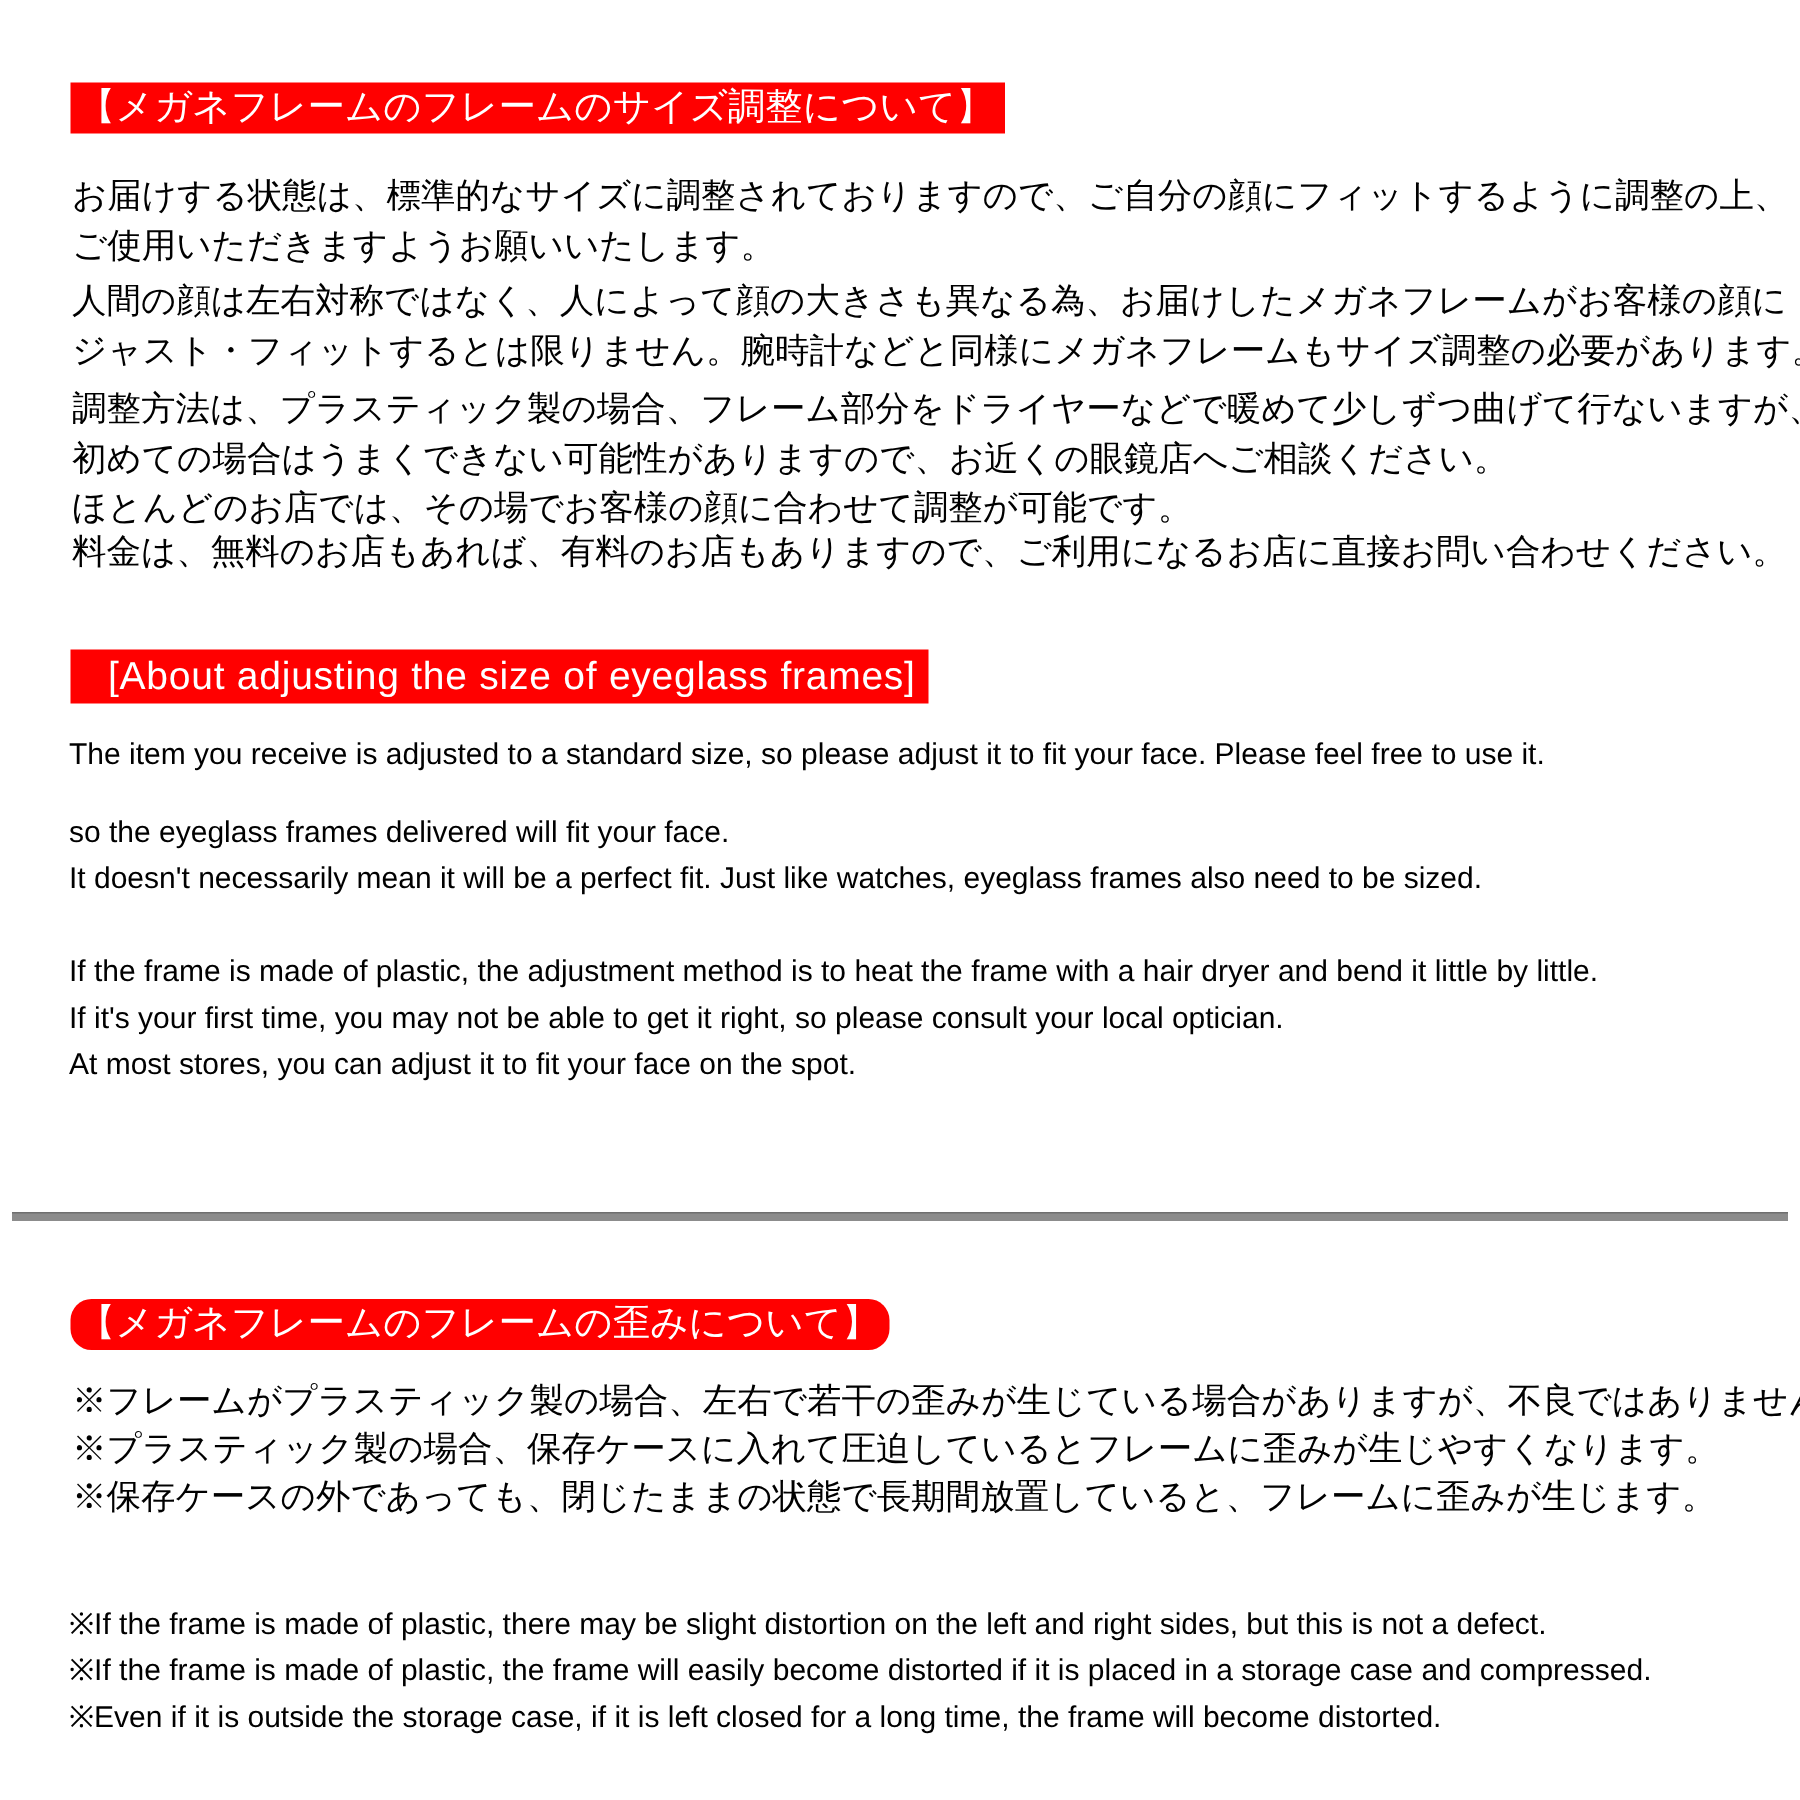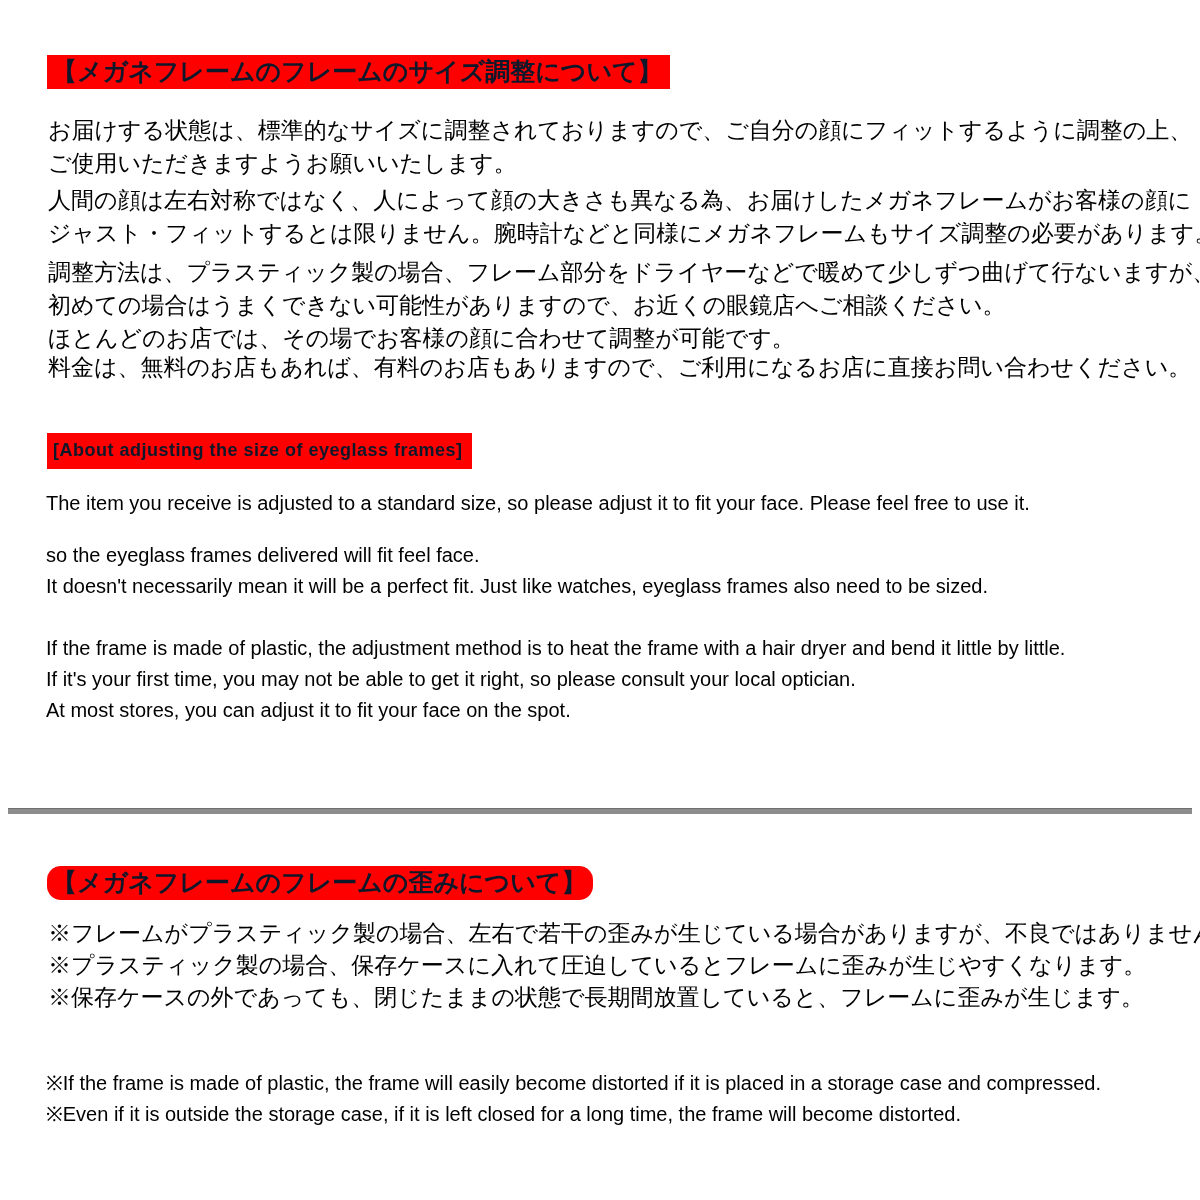--- a/index.html
+++ b/index.html
@@ -10,26 +10,26 @@
     background:#ffffff;
     font-family:"Liberation Sans", sans-serif;
     color:#000000;
     overflow:hidden;
   }
   .red-heading {
     position:absolute;
     left:47px;
     display:inline-block;
     background:#ff0000;
-    color:#0f172a;
-    font-weight:bold;
+    color:#ffffff;
+    font-weight:normal;
     white-space:nowrap;
   }
   .jh { font-size:25px; line-height:31px; padding:1px 7px 2px 5px; }
-  .eh { font-size:18px; line-height:32px; padding:1px 9px 3px 6px; letter-spacing:0.5px; }
+  .eh { font-size:26px; line-height:32px; padding:1px 9px 3px 25px; letter-spacing:0.5px; }
   .ja-text {
     position:absolute;
     left:48px;
     font-size:23px;
     line-height:33px;
     white-space:nowrap;
     font-family:Liberation Serif, serif;
   }
   .en-text {
     position:absolute;
@@ -76,21 +76,21 @@
     <div>料金は、無料のお店もあれば、有料のお店もありますので、ご利用になるお店に直接お問い合わせください。</div>
   </div>
 
   <div class="red-heading eh" style="top:433px;">[About adjusting the size of eyeglass frames]</div>
 
   <div class="en-text" style="top:488px;">
     <div>The item you receive is adjusted to a standard size, so please adjust it to fit your face. Please feel free to use it.</div>
   </div>
 
   <div class="en-text" style="top:540px;">
-    <div>so the eyeglass frames delivered will fit feel face.</div>
+    <div>so the eyeglass frames delivered will fit your face.</div>
     <div>It doesn't necessarily mean it will be a perfect fit. Just like watches, eyeglass frames also need to be sized.</div>
   </div>
 
   <div class="en-text" style="top:633px;">
     <div>If the frame is made of plastic, the adjustment method is to heat the frame with a hair dryer and bend it little by little.</div>
     <div>If it's your first time, you may not be able to get it right, so please consult your local optician.</div>
     <div>At most stores, you can adjust it to fit your face on the spot.</div>
   </div>
 
 
@@ -99,17 +99,18 @@
   <div class="red-heading jh" style="top:866px;border-radius:14px;">【メガネフレームのフレームの歪みについて】</div>
 
   <div class="ja-text notes-ja" style="top:918px;">
     <div>※フレームがプラスティック製の場合、左右で若干の歪みが生じている場合がありますが、不良ではありません。</div>
     <div>※プラスティック製の場合、保存ケースに入れて圧迫しているとフレームに歪みが生じやすくなります。</div>
     <div>※保存ケースの外であっても、閉じたままの状態で長期間放置していると、フレームに歪みが生じます。</div>
   </div>
 
 
   <div class="en-text" style="top:1068px;">
+    <div>※If the frame is made of plastic, there may be slight distortion on the left and right sides, but this is not a defect.</div>
     <div>※If the frame is made of plastic, the frame will easily become distorted if it is placed in a storage case and compressed.</div>
     <div>※Even if it is outside the storage case, if it is left closed for a long time, the frame will become distorted.</div>
   </div>
 
 </div>
 
 </body></html>

